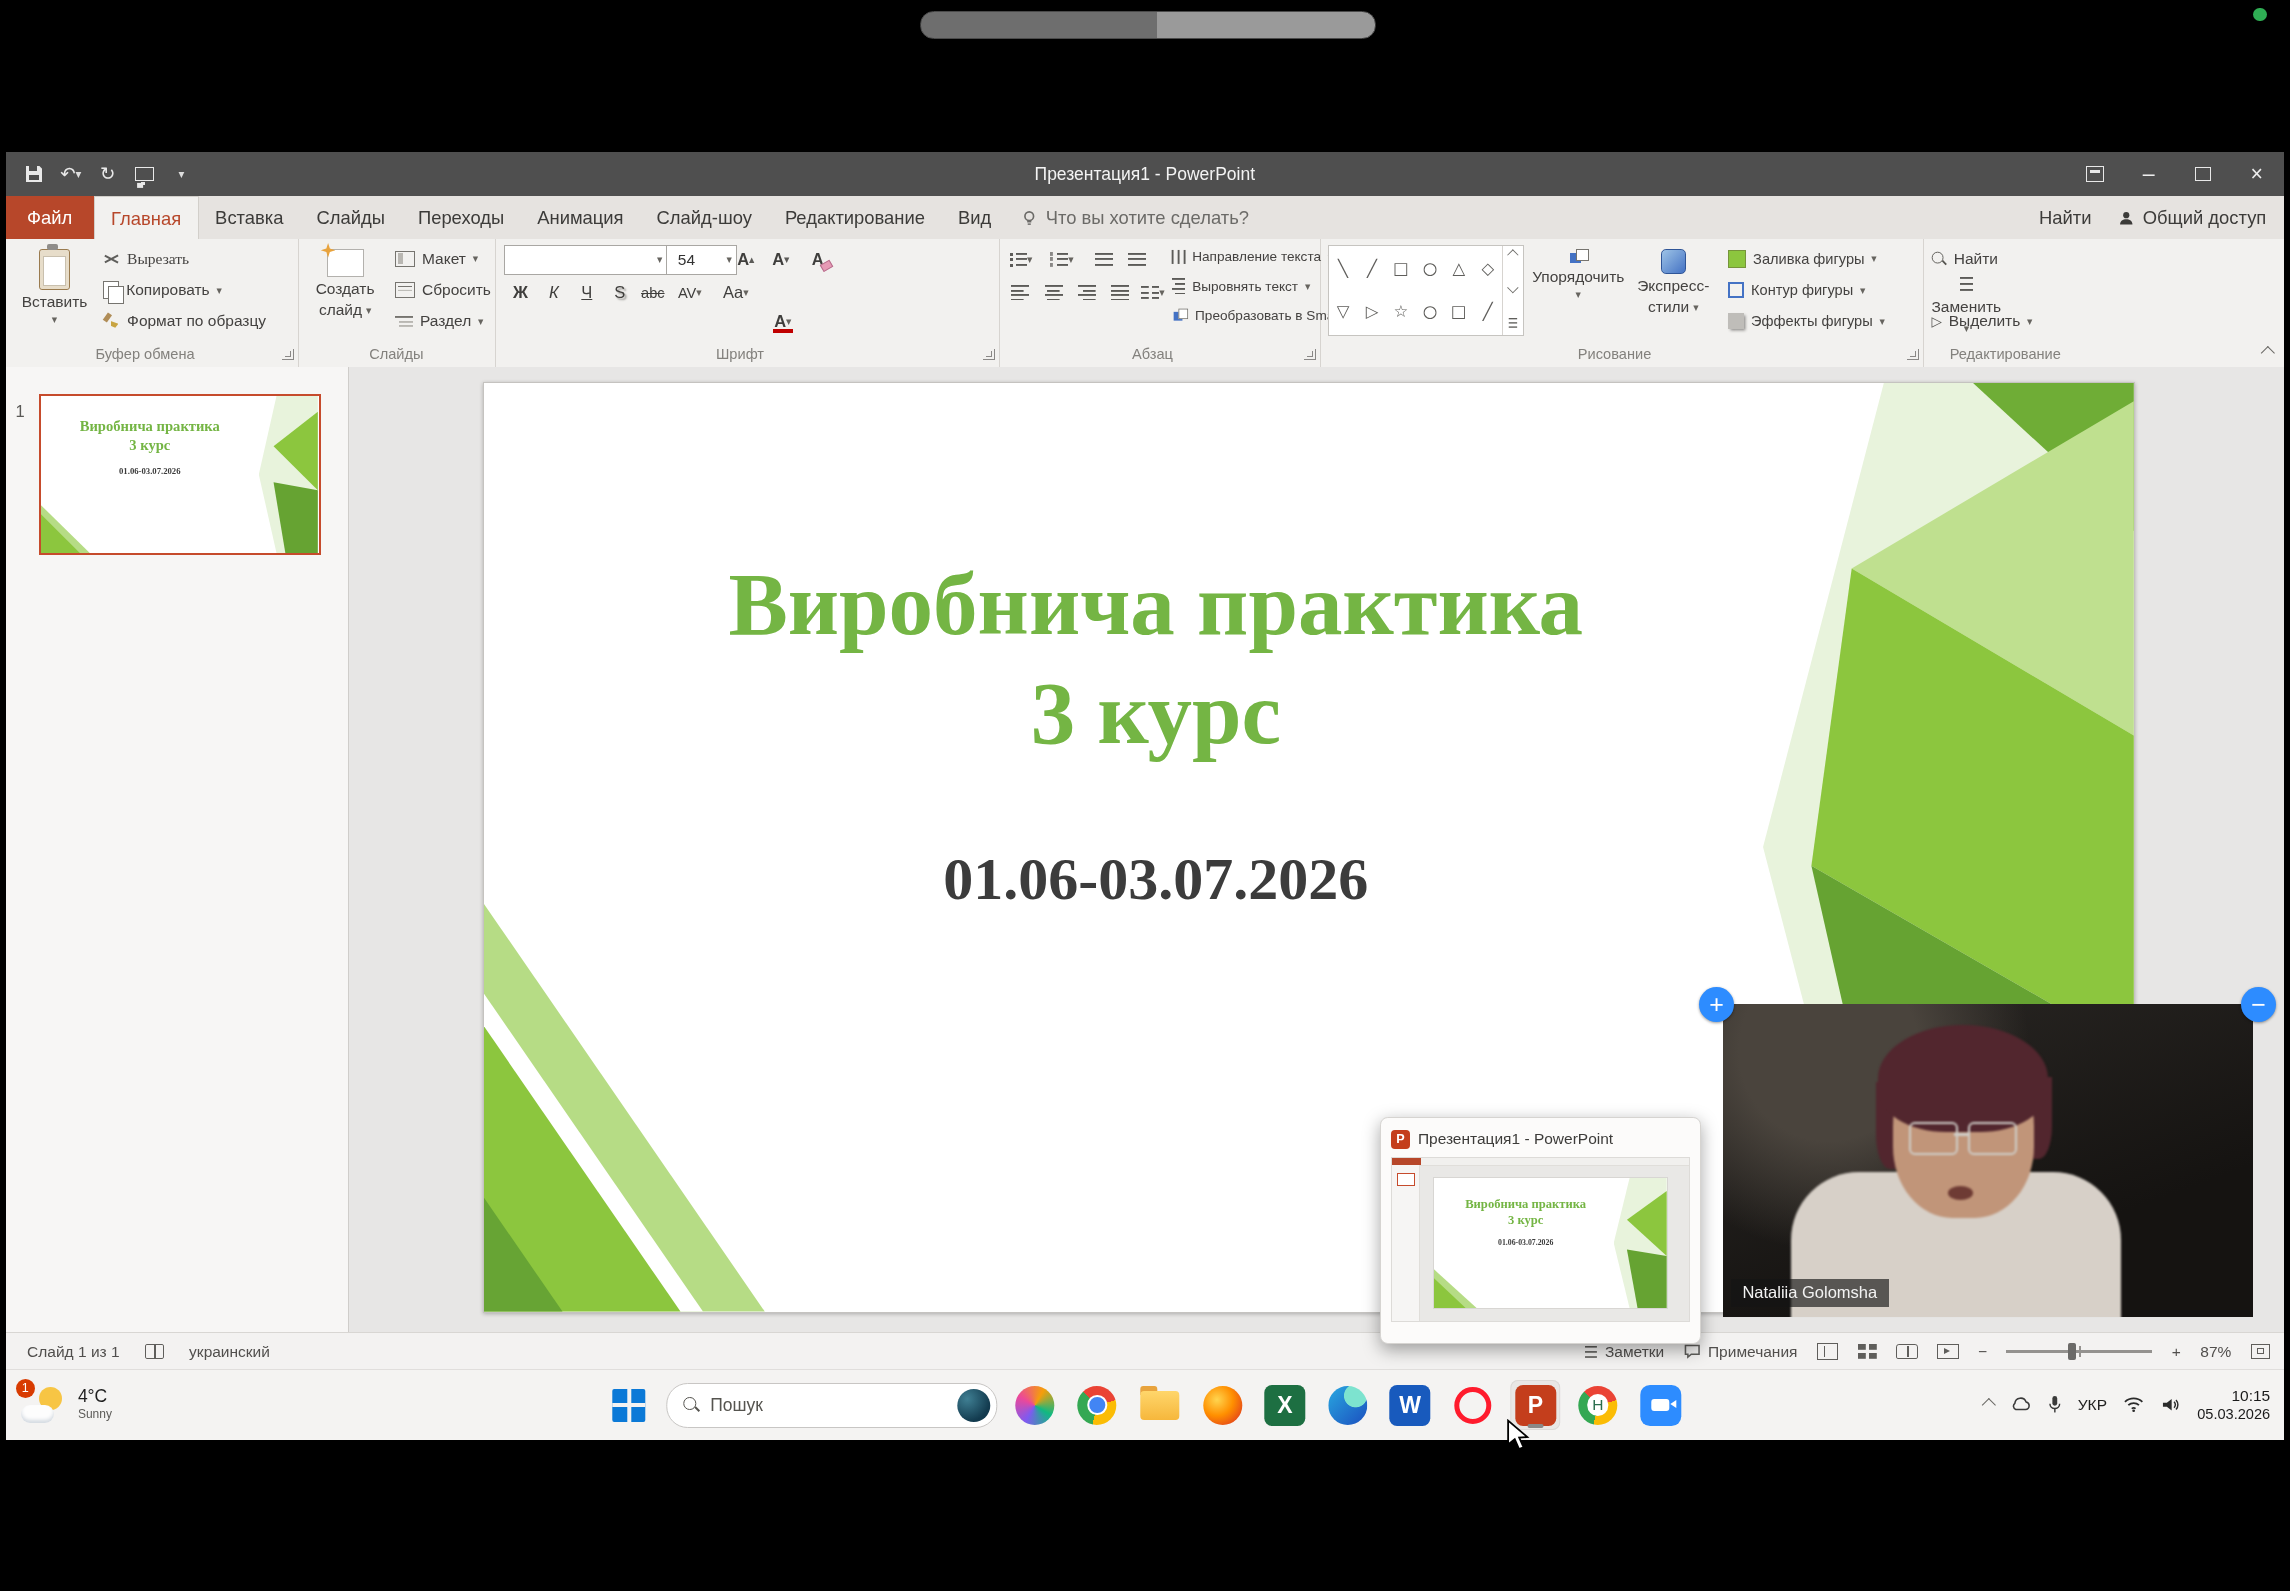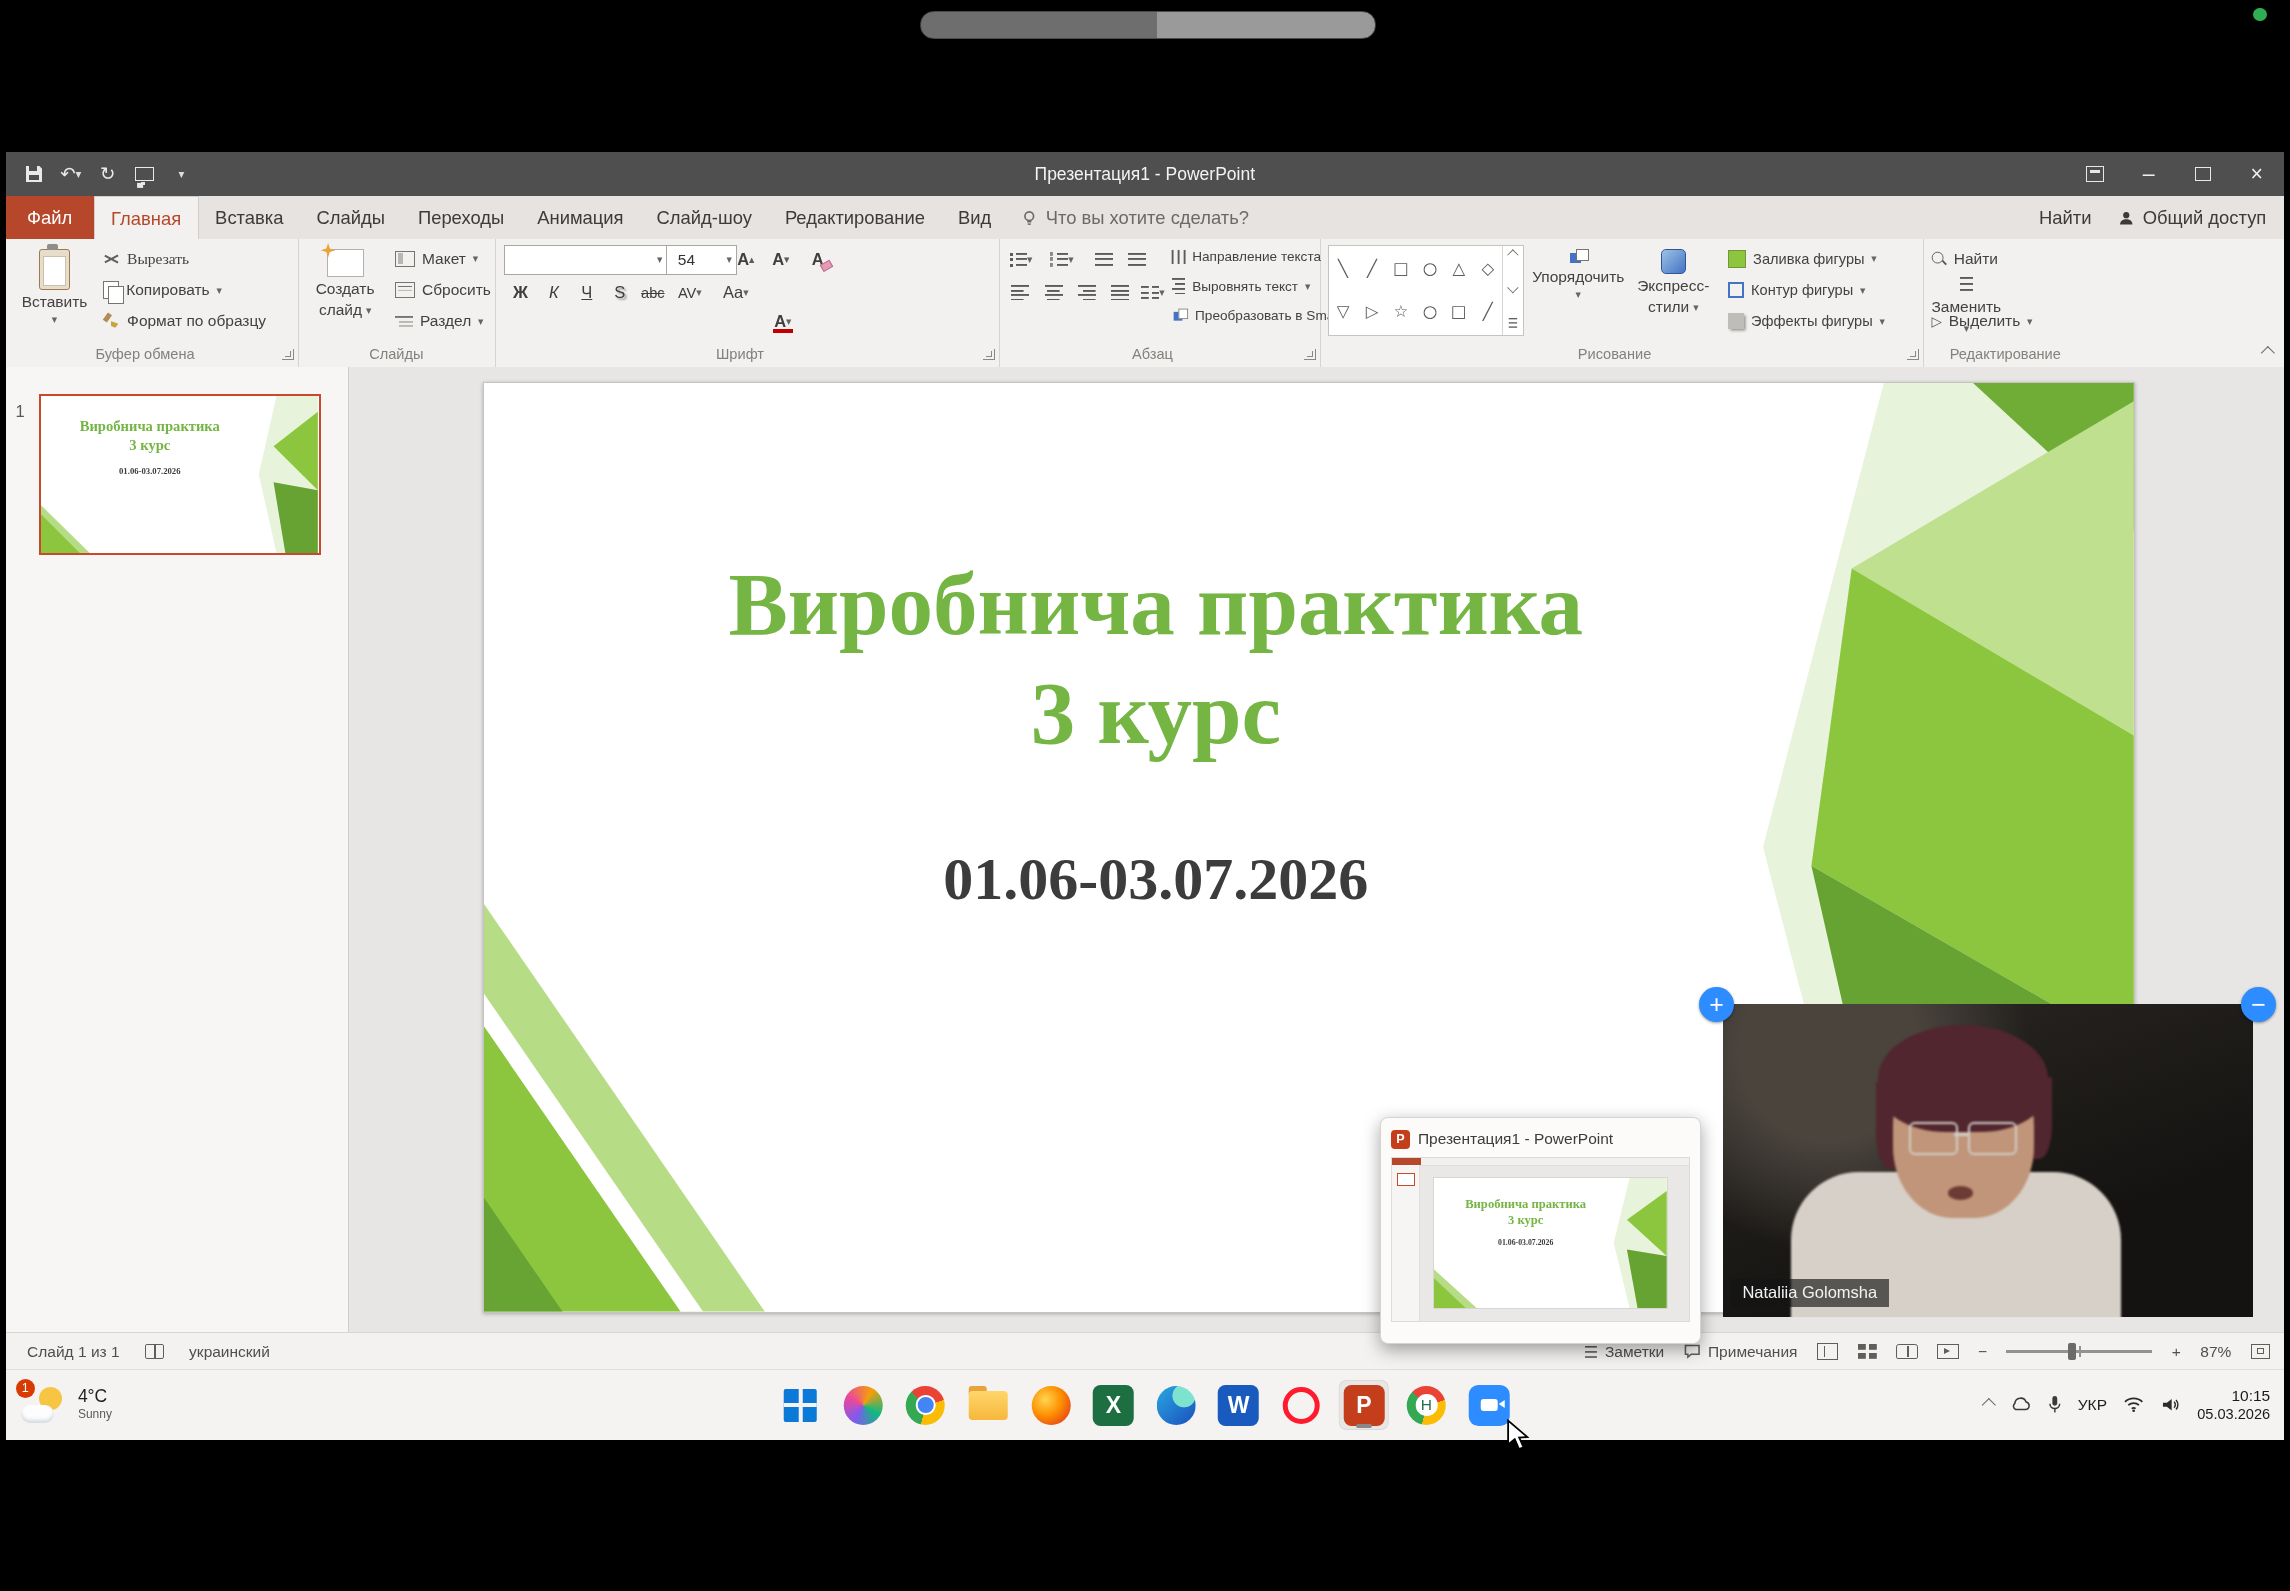--- a/index.html
+++ b/index.html
@@ -625,20 +625,25 @@
       <span>
         <div class="wtemp">4°C</div>
         <div class="wcond">Sunny</div>
       </span>
     </div>
 
     <div class="tb-center">
       <span class="slot">
           <span class="start-ico"></span>
         </span>
+      <span class="search-pill">
+        <span class="mag"></span>
+        <span class="search-txt">Пошук</span>
+        <span class="bing-circle"></span>
+      </span>
       <span class="slot">
           <span class="copilot-ico"></span>
         </span>
       <span class="slot">
           <span class="chrome-ico"></span>
         </span>
       <span class="slot">
           <span class="folder-ico"></span>
         </span>
       <span class="slot">

